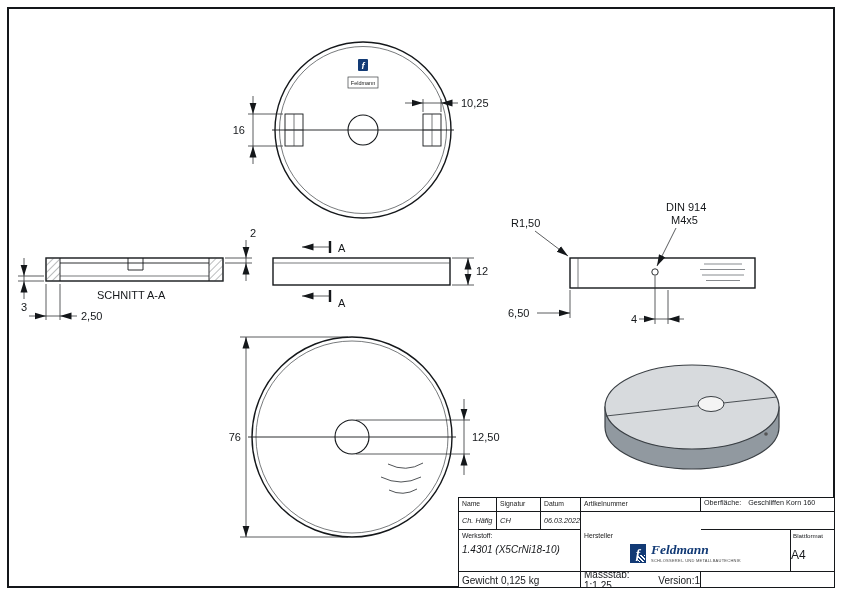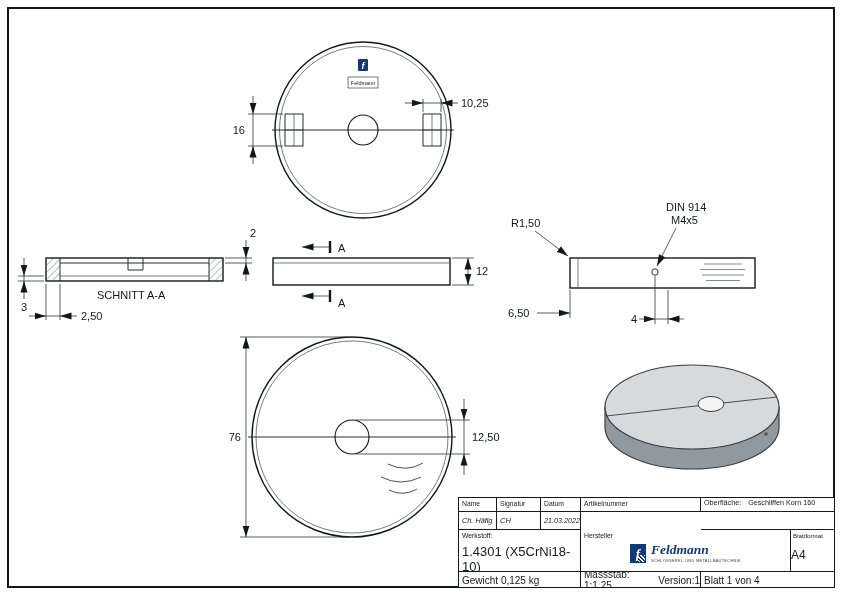--- a/index.html
+++ b/index.html
@@ -24,21 +24,21 @@
   .tb{position:absolute;left:458px;top:497px;width:376px;height:90px;box-sizing:border-box;
       border-top:1.5px solid #14171a;border-left:1.5px solid #14171a;background:#fff;color:#17191c;}
   .cell{position:absolute;box-sizing:border-box;overflow:hidden;}
   .br{border-right:1px solid #17191c;}
   .bb{border-bottom:1px solid #17191c;}
   .hdr{font-size:6.8px;padding:2px 0 0 3px;color:#222;}
   .val{font-size:7.5px;padding:4px 0 0 3px;font-style:italic;}
   .artnr{font-size:13px;letter-spacing:.3px;padding:3px 0 0 4px;}
   .surface{display:flex;gap:7px;font-size:7.2px;padding-left:3px;}
   .wlabel{font-size:6.8px;padding:2px 0 0 3px;}
-  .wval{font-size:13px;padding:5px 0 0 3px;}
+  .wval{font-size:10px;padding:5px 0 0 3px;font-style:italic;}
   .flabel{font-size:6.2px;padding:2px 0 0 2px;}
   .fval{font-size:12px;text-align:left;padding-top:9px;}
   .row4{font-size:10px;display:flex;align-items:center;padding-left:3px;}
   .mass{gap:10px;}
   .logo{display:flex;align-items:center;justify-content:center;gap:5px;margin-top:5px;}
   .logo-mark{position:relative;width:16px;height:19px;background:#123a75;color:#fff;
              font:bold italic 13px "Liberation Serif",serif;text-align:center;line-height:19px;}
   .logo-mark::after{content:"";position:absolute;right:1px;bottom:1px;width:8px;height:7px;
              background:repeating-linear-gradient(45deg,transparent 0 1.6px,#fff 1.6px 2.6px);}
   .logo-name{font:bold italic 13.5px "Liberation Serif",serif;color:#123a75;line-height:12px;}
@@ -236,21 +236,21 @@
   <div class="cell br bb hdr" style="left:38px;top:0;width:44px;height:14px">Signatur</div>
   <div class="cell br bb hdr" style="left:82px;top:0;width:40px;height:14px">Datum</div>
   <div class="cell br bb hdr" style="left:122px;top:0;width:120px;height:14px">Artikelnummer</div>
   <div class="cell bb surface" style="left:242px;top:0;width:134px;height:14px">
     <span>Oberfläche:</span>
     <span>Geschliffen Korn 160</span>
   </div>
 
   <div class="cell br bb val" style="left:0;top:14px;width:38px;height:18px;font-size:7.3px">Ch. Häfig</div>
   <div class="cell br bb val" style="left:38px;top:14px;width:44px;height:18px">CH</div>
-  <div class="cell br bb val" style="left:82px;top:14px;width:40px;height:18px;font-size:7.2px">21.03.2022</div>
+  <div class="cell br bb val" style="left:82px;top:14px;width:40px;height:18px;font-size:7.2px">06.03.2022</div>
   <div class="cell bb" style="left:242px;top:14px;width:134px;height:18px"></div>
 
   <div class="cell br bb" style="left:0;top:32px;width:122px;height:42px">
     <div class="wlabel">Werkstoff:</div>
     <div class="wval">1.4301 (X5CrNi18-10)</div>
   </div>
   <div class="cell br bb" style="left:122px;top:32px;width:210px;height:42px">
     <div class="hdr">Hersteller</div>
     <div class="logo">
       <div class="logo-mark">f</div>
@@ -263,16 +263,15 @@
   <div class="cell bb" style="left:332px;top:32px;width:44px;height:42px">
     <div class="flabel">Blattformat</div>
     <div class="fval">A4</div>
   </div>
 
   <div class="cell br row4" style="left:0;top:74px;width:122px;height:16px">Gewicht 0,125 kg</div>
   <div class="cell br row4 mass" style="left:122px;top:74px;width:120px;height:16px">
     <span>Massstab: 1:1,25</span>
     <span>Version:1</span>
   </div>
-  <div class="cell row4" style="left:242px;top:74px;width:134px;height:16px">Blatt 1 von 4</div>
 </div>
 
 </div>
 
 </body></html>

